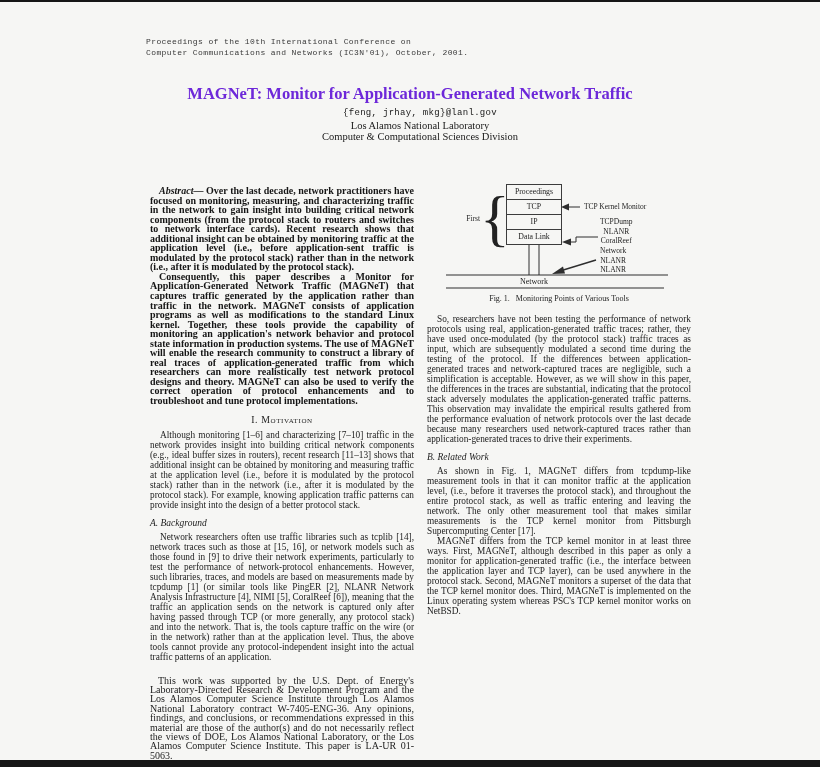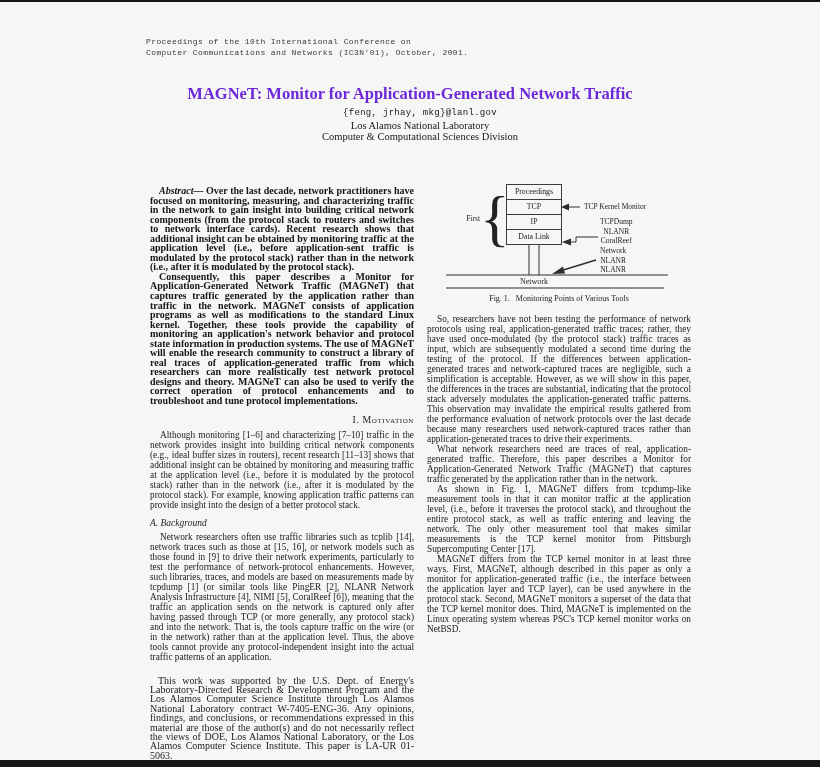--- a/index.html
+++ b/index.html
@@ -41,21 +41,21 @@
 
   .abstract-p{
     margin:0;font-size:10px;line-height:9.55px;font-weight:bold;
     text-indent:9px;color:#151515;
   }
   .abstract-label{font-style:italic;}
   .para{
     margin:0;font-size:9.3px;line-height:10px;text-indent:10px;color:#1c1c1c;
   }
   .sec-heading{
-    margin:8px 0 5px 0;text-align:right;text-indent:0;
+    margin:8px 0 5px 0;text-align:center;text-indent:0;
     font-size:9.8px;font-variant:small-caps;letter-spacing:0.6px;font-weight:normal;
   }
   .sub-heading{
     margin:8px 0 4px 0;text-align:left;text-indent:0;
     font-size:9.5px;font-style:italic;font-weight:normal;font-family:Liberation Serif, serif;
   }
   .footnote{
     margin:14px 0 0 0;font-size:10px;line-height:9.4px;text-indent:8px;color:#222;
   }
 
@@ -156,19 +156,19 @@
     <div>NLANR</div>
   </div>
 
   <span class="fig-label network">Network</span>
 </div>
 
 <div class="fig-caption"><span>Fig. 1.</span><span class="cap-text">Monitoring Points of Various Tools</span></div>
 
 <div class="col col-right">
   <p class="para">So, researchers have not been testing the performance of network protocols using real, application-generated traffic traces; rather, they have used once-modulated (by the protocol stack) traffic traces as input, which are subsequently modulated a second time during the testing of the protocol. If the differences between application-generated traces and network-captured traces are negligible, such a simplification is acceptable. However, as we will show in this paper, the differences in the traces are substantial, indicating that the protocol stack adversely modulates the application-generated traffic patterns. This observation may invalidate the empirical results gathered from the performance evaluation of network protocols over the last decade because many researchers used network-captured traces rather than application-generated traces to drive their experiments.</p>
-  <p class="para">What network researchers need are traces of real, application-generated traffic. Therefore, this paper describes a Monitor for Application-Generated Network Traffic (MAGNeT) that captures traffic generated by the application rather than in the network.</p>
 
+  <h3 class="sub-heading">B. Related Work</h3>
   <p class="para">As shown in Fig. 1, MAGNeT differs from tcpdump-like measurement tools in that it can monitor traffic at the application level, (i.e., before it traverses the protocol stack), and throughout the entire protocol stack, as well as traffic entering and leaving the network. The only other measurement tool that makes similar measurements is the TCP kernel monitor from Pittsburgh Supercomputing Center [17].</p>
   <p class="para">MAGNeT differs from the TCP kernel monitor in at least three ways. First, MAGNeT, although described in this paper as only a monitor for application-generated traffic (i.e., the interface between the application layer and TCP layer), can be used anywhere in the protocol stack. Second, MAGNeT monitors a superset of the data that the TCP kernel monitor does. Third, MAGNeT is implemented on the Linux operating system whereas PSC's TCP kernel monitor works on NetBSD.</p>
 </div>
 
 <div class="scan-edge bottom"></div>
 
 </body></html>

